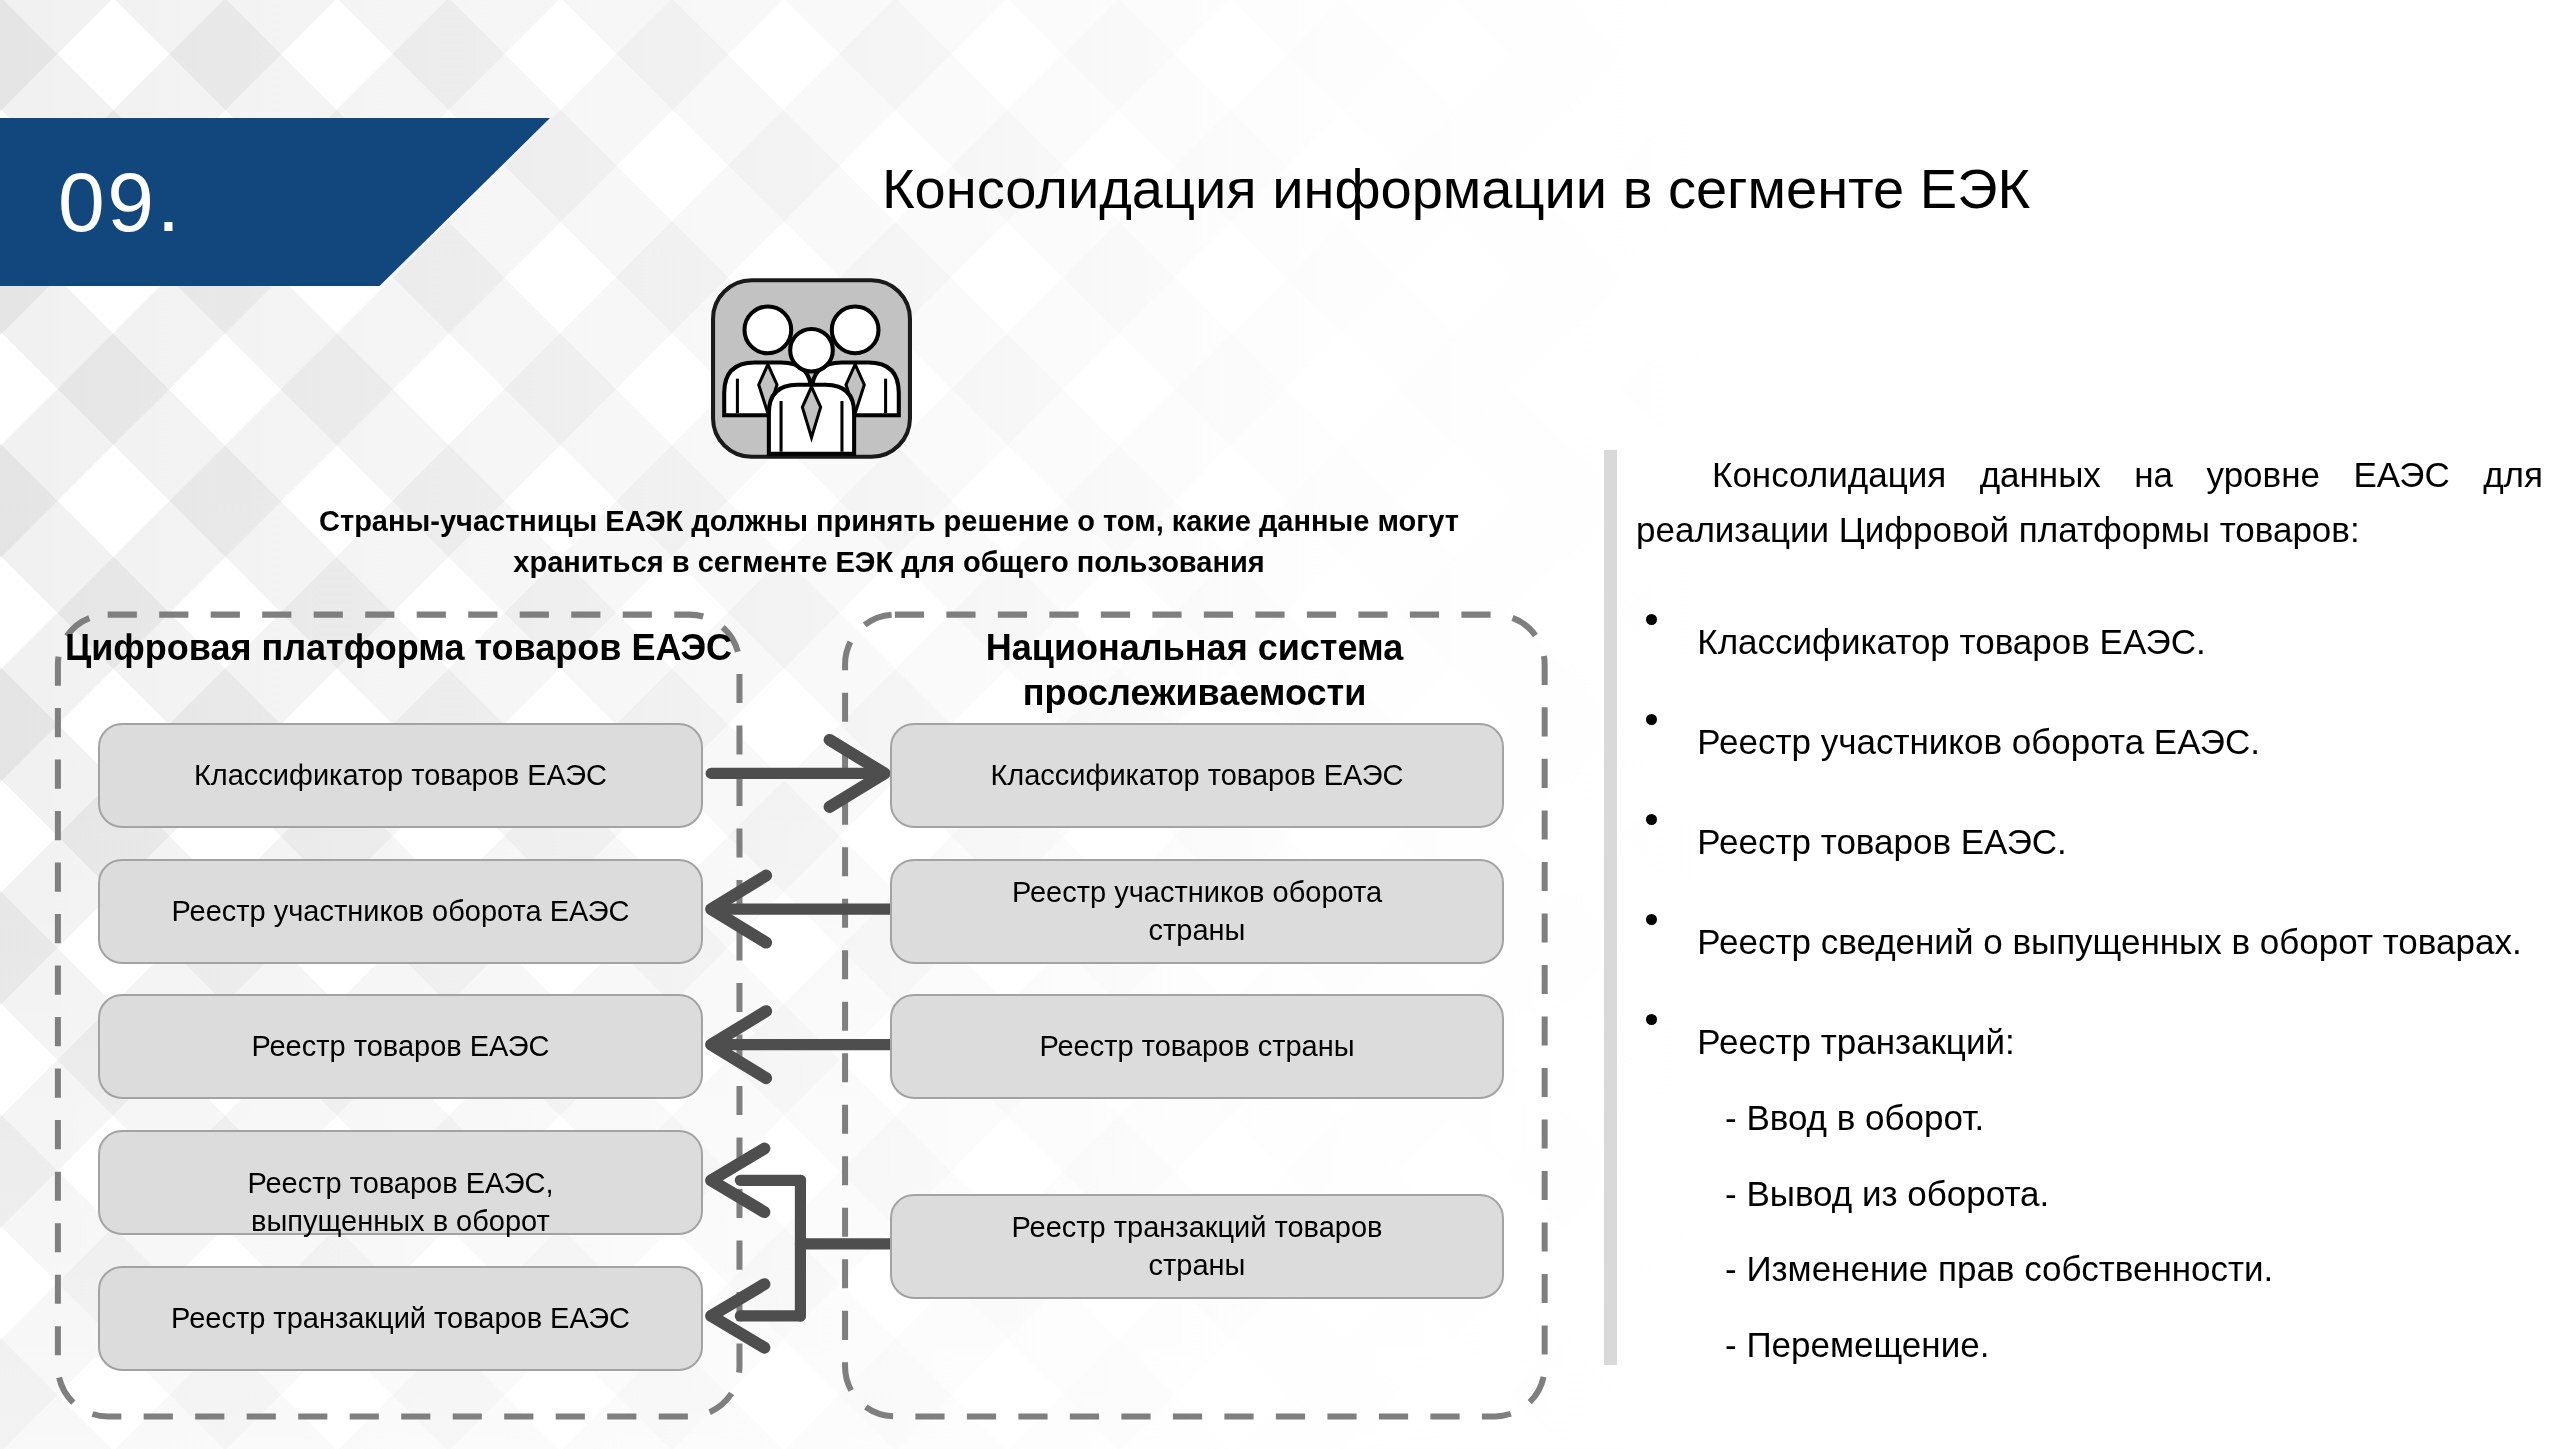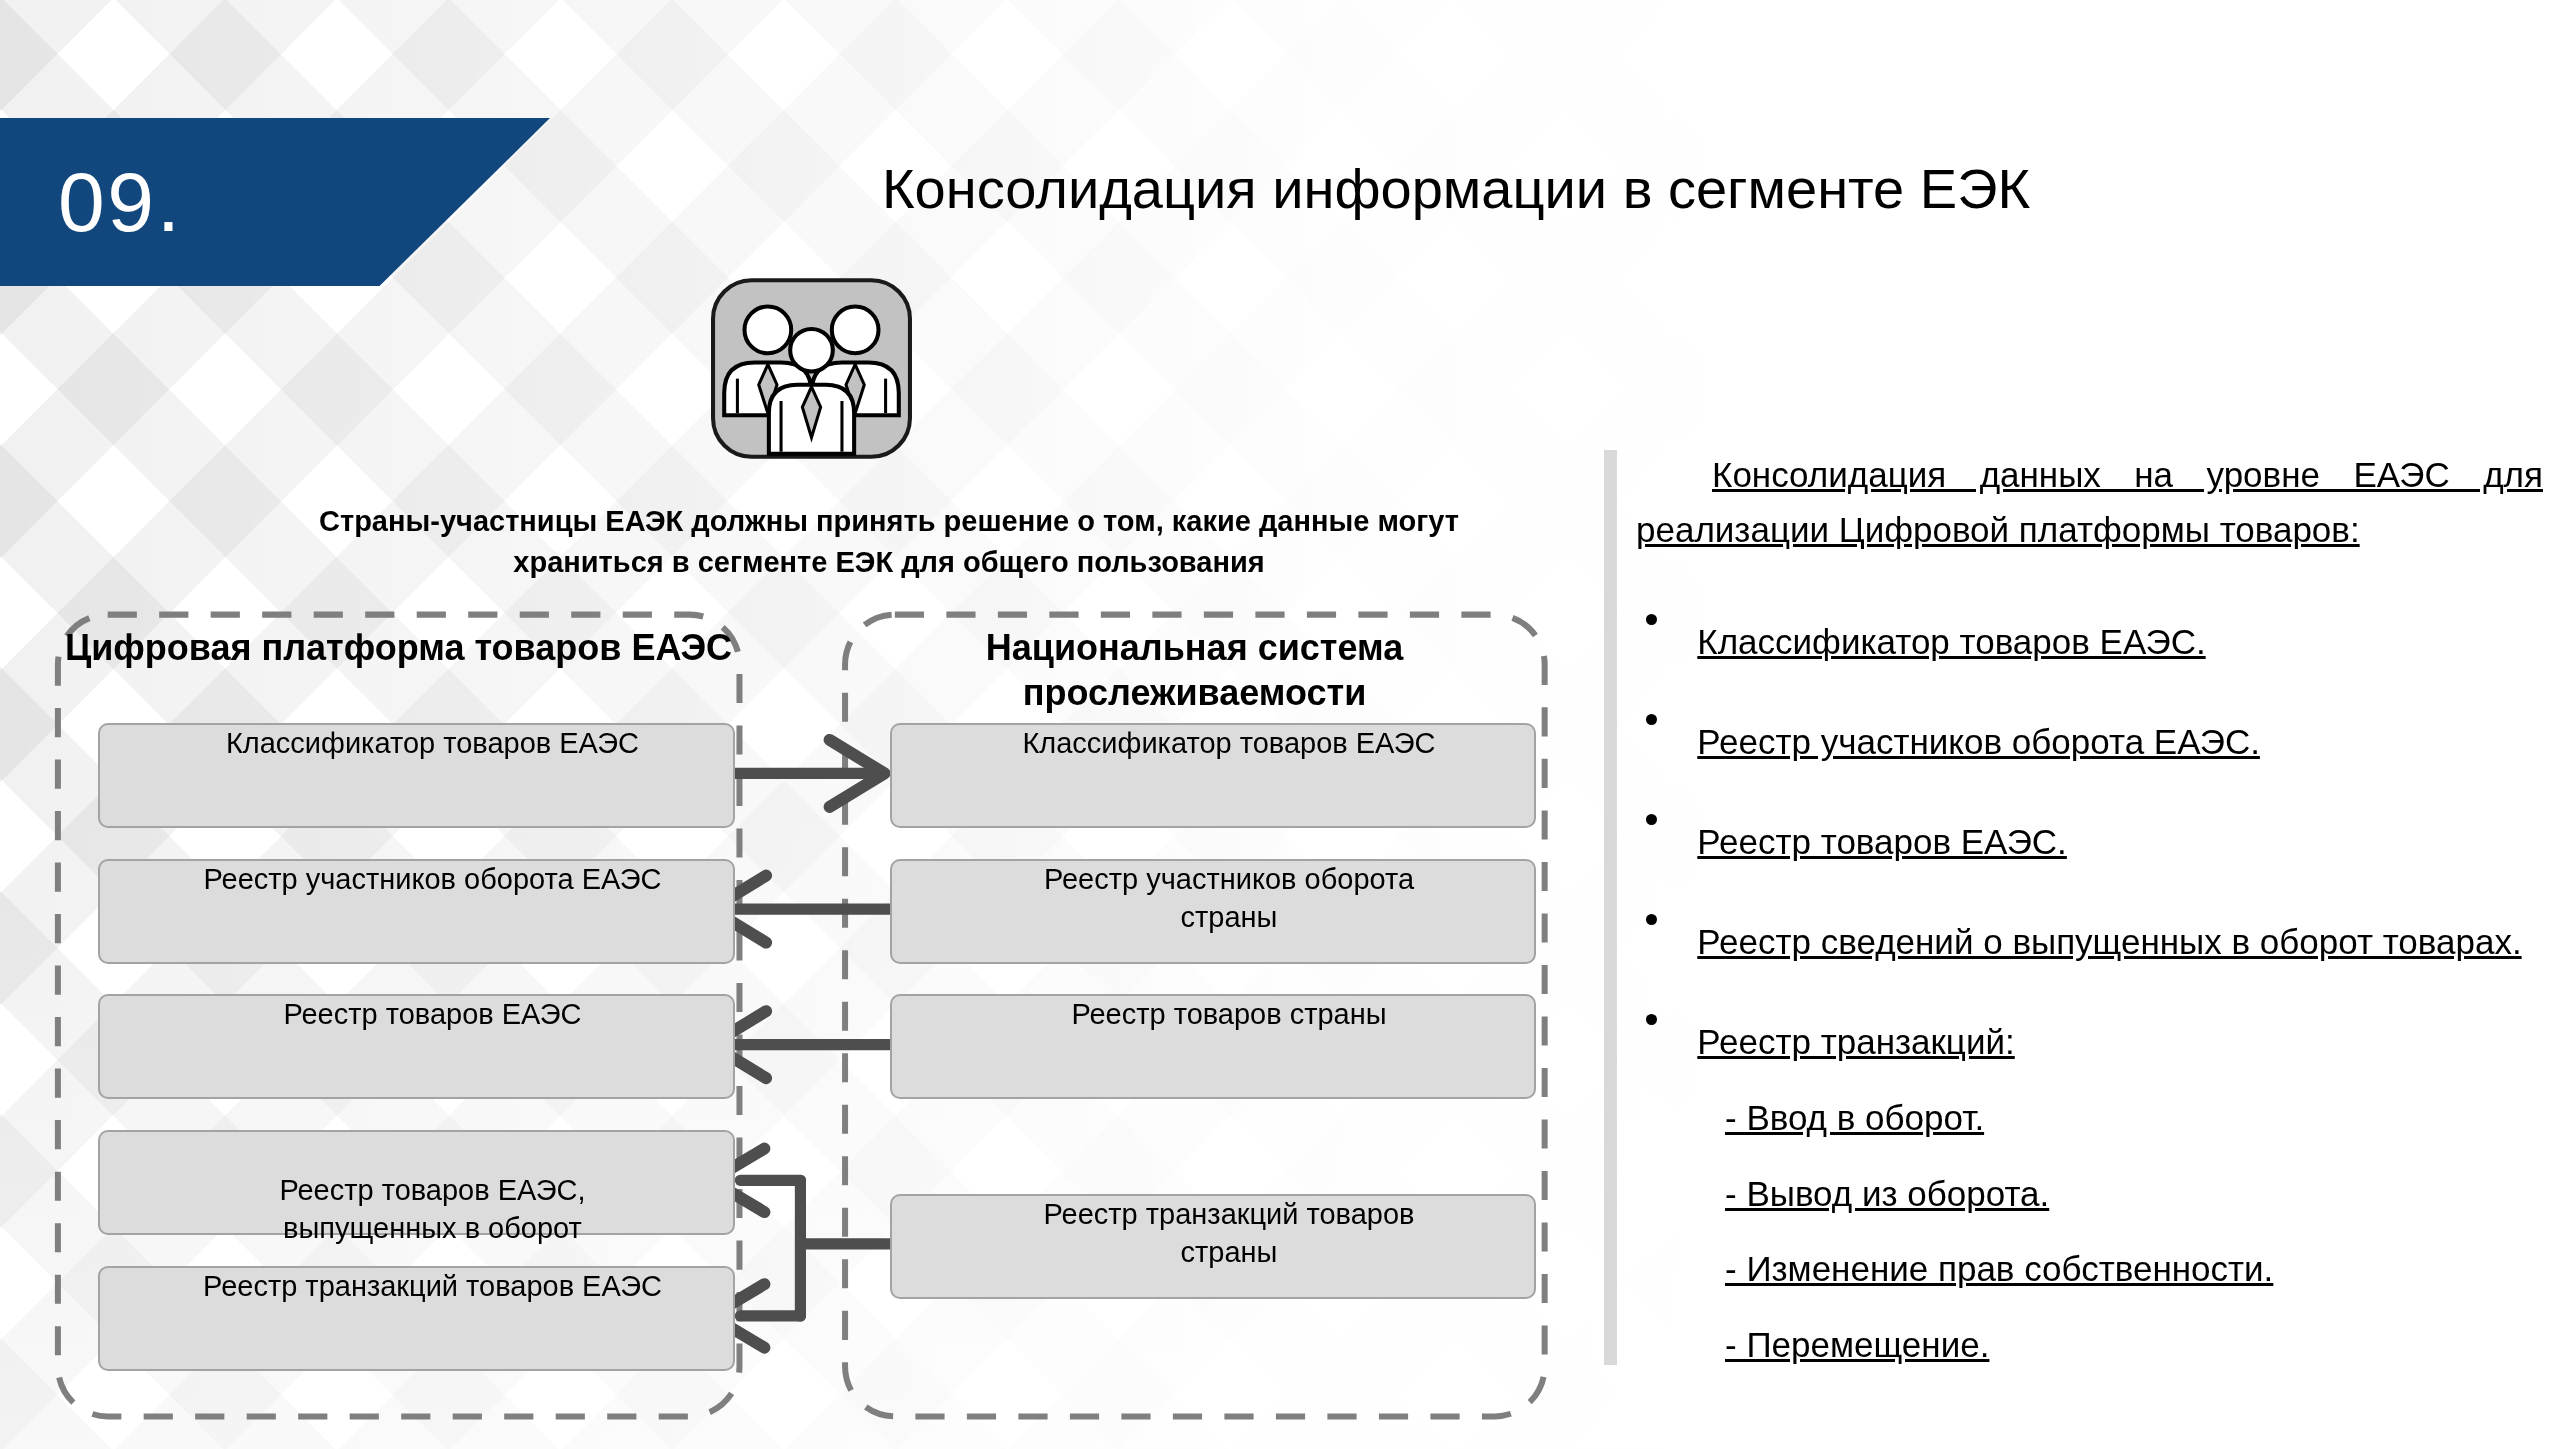--- a/index.html
+++ b/index.html
@@ -24,33 +24,33 @@
 
   .icon-wrap{position:absolute;left:710px;top:276px;width:203px;height:185px;}
 
   .caption{position:absolute;left:258px;top:501px;width:1262px;text-align:center;
            font-weight:bold;font-size:29px;line-height:1.42;}
 
   .panel-title{position:absolute;text-align:center;font-weight:bold;font-size:36px;line-height:1.25;z-index:3;}
   .panel-title.lt{left:54px;top:625px;width:689px;}
   .panel-title.rt{left:842px;top:625px;width:705px;}
 
-  .gbox{position:absolute;height:101px;background:#dcdcdc;border:2.6px solid #a3a3a3;border-radius:10px;
-        display:flex;align-items:flex-start;justify-content:center;font-size:29px;line-height:1.3;
-        text-align:center;z-index:3;padding-left:32px;}
+  .gbox{position:absolute;height:101px;background:#dcdcdc;border:2.6px solid #a3a3a3;border-radius:24px;
+        display:flex;align-items:center;justify-content:center;font-size:29px;line-height:1.3;
+        text-align:center;z-index:3;}
   .gbox.l{left:98px;width:601px;}
   .gbox.r{left:890px;width:610px;}
   .w420{max-width:369px;display:inline-block;margin-top:40px;}
   .w520{max-width:447px;display:inline-block;}
 
   .vector{position:absolute;inset:0;z-index:2;pointer-events:none;}
 
   .divider{position:absolute;left:1604px;top:450px;width:13px;height:915px;background:#d9d9d9;}
 
-  .panel{position:absolute;left:1636px;top:448px;width:907px;font-size:35px;text-decoration:underline;}
+  .panel{position:absolute;left:1636px;top:448px;width:907px;font-size:35px;}
   .intro{margin:0 0 38px 0;text-align:justify;text-indent:76px;line-height:1.56;}
   .bullet{display:flex;margin:0 0 29px 0;line-height:1.34;}
   .bullet .dot{flex:0 0 auto;width:11px;height:11px;border-radius:50%;background:#000;
                margin:19px 40px 0 10.3px;}
   .bullet .txt{flex:1;margin-top:24px;}
   .bullet .txt.just{text-align:justify;}
   .subs{margin-left:89px;}
   .sub{margin:0 0 29px 0;line-height:1.34;}
 </style>
 </head>

